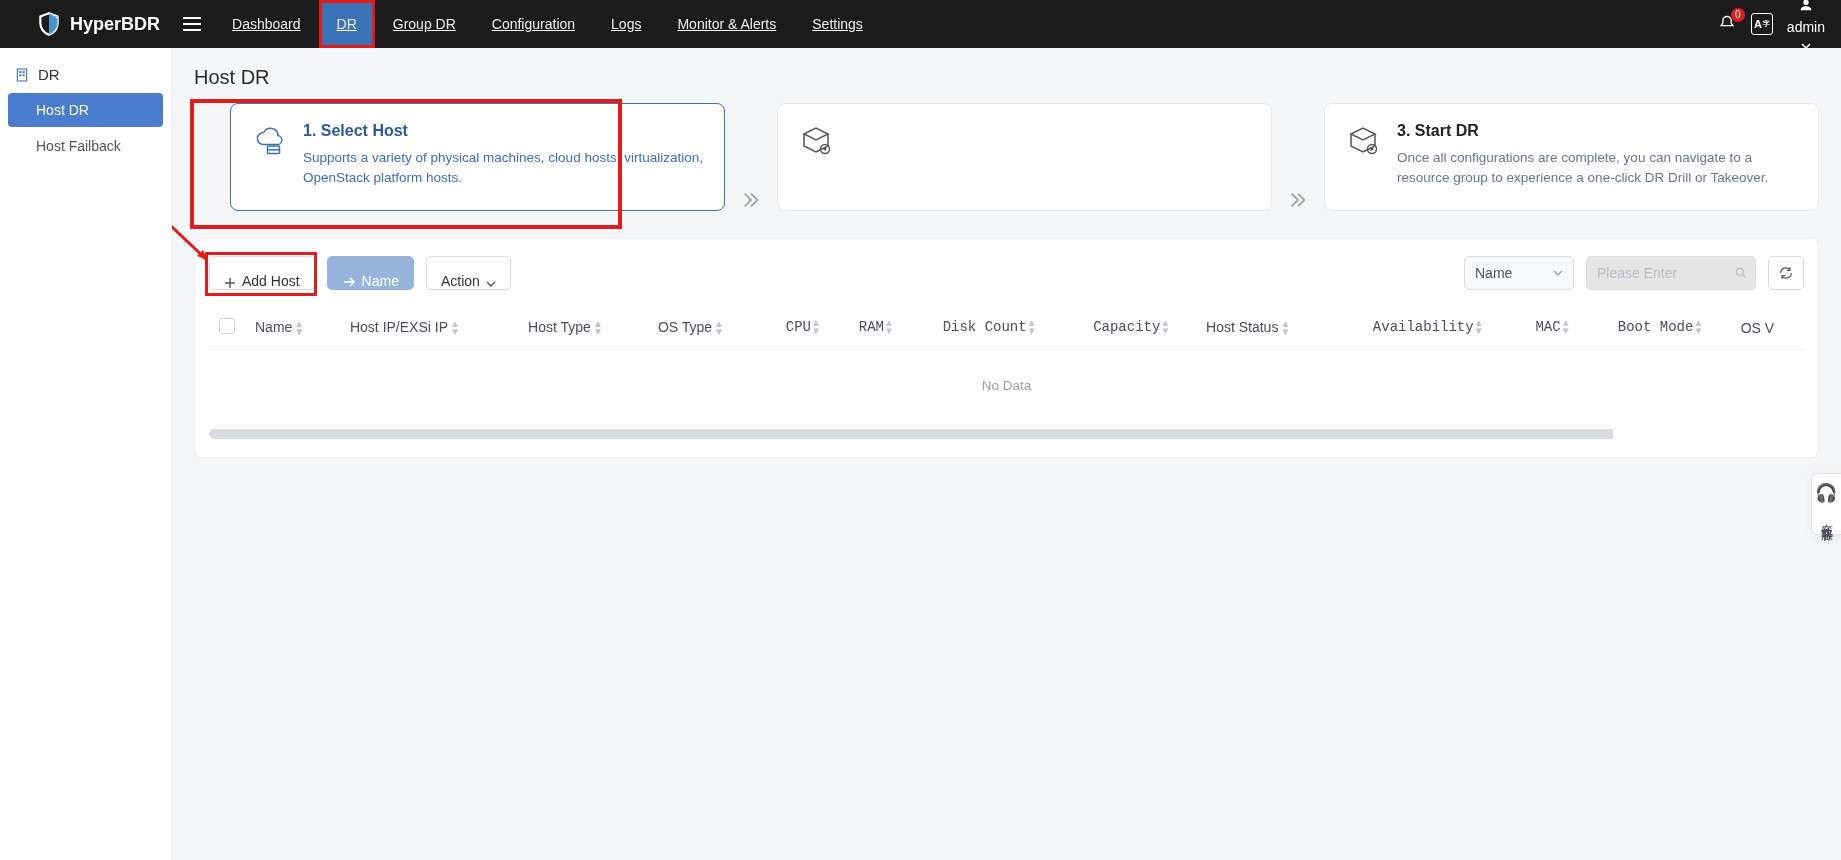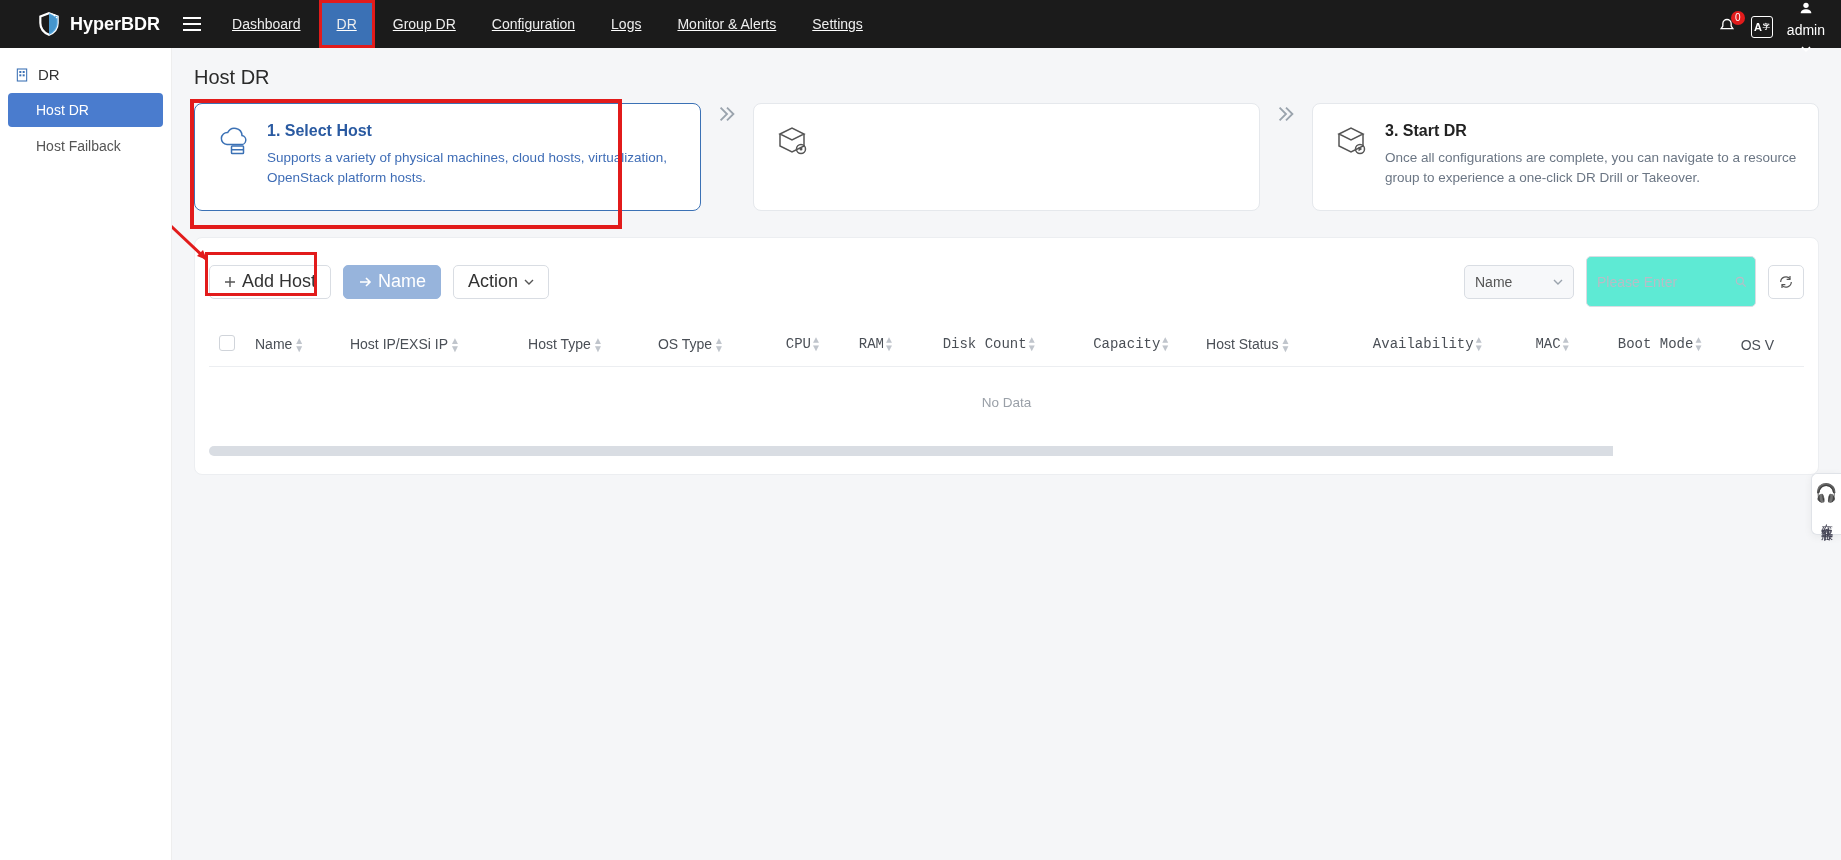--- a/index.html
+++ b/index.html
@@ -4,21 +4,21 @@
 <style>
   * { box-sizing: border-box; margin: 0; padding: 0; }
   html, body { height: 100%; font-family: -apple-system, BlinkMacSystemFont, "Segoe UI", Helvetica, Arial, sans-serif; background: #f5f6f8; color: #333; }
 
   
   .topbar {
     height: 48px;
     background: #1b1b1b;
     color: #fff;
     display: flex;
-    align-items: flex-start;
+    align-items: center;
     padding: 0 16px 0 0;
   }
   .brand {
     display: flex;
     align-items: center;
     gap: 8px;
     padding: 0 20px 0 36px;
     font-weight: 700;
     font-size: 18px;
     height: 100%;
@@ -67,21 +67,21 @@
   .side-item.active { background:#4a7cce; color:#fff; }
 
   .content {
     flex:1; overflow:auto; padding: 18px 22px; min-width:0;
   }
   .page-title { font-size:20px; font-weight:500; margin-bottom:14px; color:#2b2b2b; }
 
   
   .steps-wrap { position:relative; margin-bottom: 8px; }
   .steps {
-    display:flex; align-items:flex-start; gap: 12px;
+    display:flex; align-items:flex-end; gap: 12px; padding-left: 36px;
   }
   .step-card {
     flex:1; background:#fff; border:1px solid #e5e8ec; border-radius:8px; padding:18px 20px;
     display:flex; gap:16px; align-items:flex-start; min-height:108px;
   }
   .step-card.active {
     border:1.5px solid #3b71b5;
   }
   .step-arrow {
     display:flex; align-items:center; justify-content:center; color:#9aa3ad;
@@ -104,37 +104,37 @@
   .red-arrow {
     position:absolute; left:-42px; top:-36px; z-index:6; pointer-events:none;
   }
 
   
   .main-card {
     background:#fff; border-radius:8px; border:1px solid #eceef1; margin-top: 26px; padding: 18px 14px;
   }
   .toolbar { display:flex; align-items:center; gap:12px; position:relative; }
   .btn {
-    display:inline-flex; align-items:center; gap:6px; height:34px; padding:0 14px;
-    border:1px solid #d9dde3; background:#fff; border-radius:5px; font-size:18px; cursor:pointer; color:#333;
+    display:inline-flex; align-items:flex-end; gap:6px; height:34px; padding:0 14px;
+    border:1px solid #d9dde3; background:#fff; border-radius:5px; font-size:14px; cursor:pointer; color:#333;
   }
   .btn.primary { background:#86a8d7; border-color:#86a8d7; color:#fff; }
   .btn.disabled { opacity:0.85; cursor:not-allowed; }
   .toolbar-spacer { flex:1; }
   .select {
     display:inline-flex; align-items:center; justify-content:space-between; gap:8px;
     width:110px; height:34px; border:1px solid #d9dde3; border-radius:5px; padding:0 10px; background:#f7f8fa;
     font-size:14px; color:#555; cursor:pointer;
   }
   .search-input-wrap {
     position:relative; width:170px;
   }
   .search-input {
-    width:100%; height:51px; border:1px solid #d9dde3; border-radius:5px; padding:0 30px 0 10px;
-    font-size:14px; color:#333; background:#5eead4;
+    width:100%; height:34px; border:1px solid #d9dde3; border-radius:5px; padding:0 30px 0 10px;
+    font-size:14px; color:#333; background:#e5e5e5;
   }
   .search-input::placeholder { color:#b7bdc6; }
   .search-icon-right { position:absolute; right:8px; top:50%; transform:translateY(-50%); color:#b7bdc6; }
   .refresh-btn {
     width:36px;height:34px;border:1px solid #d9dde3;border-radius:5px;background:#fff;display:flex;align-items:center;justify-content:center;cursor:pointer;
   }
 
   
   .table-scroll { overflow-x:auto; margin-top:16px; }
   .tbl { min-width: 1350px; width: 100%; border-collapse: collapse; }

